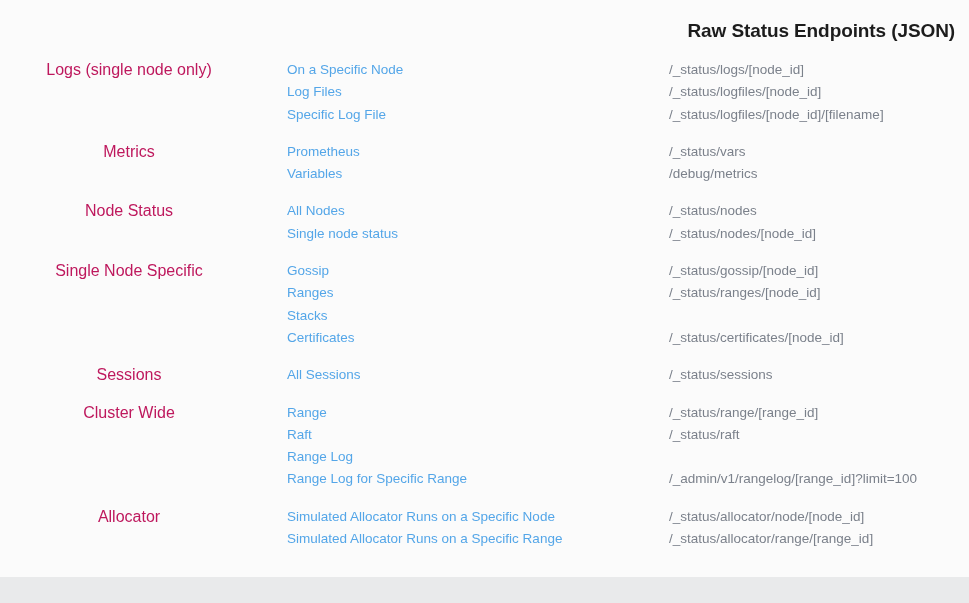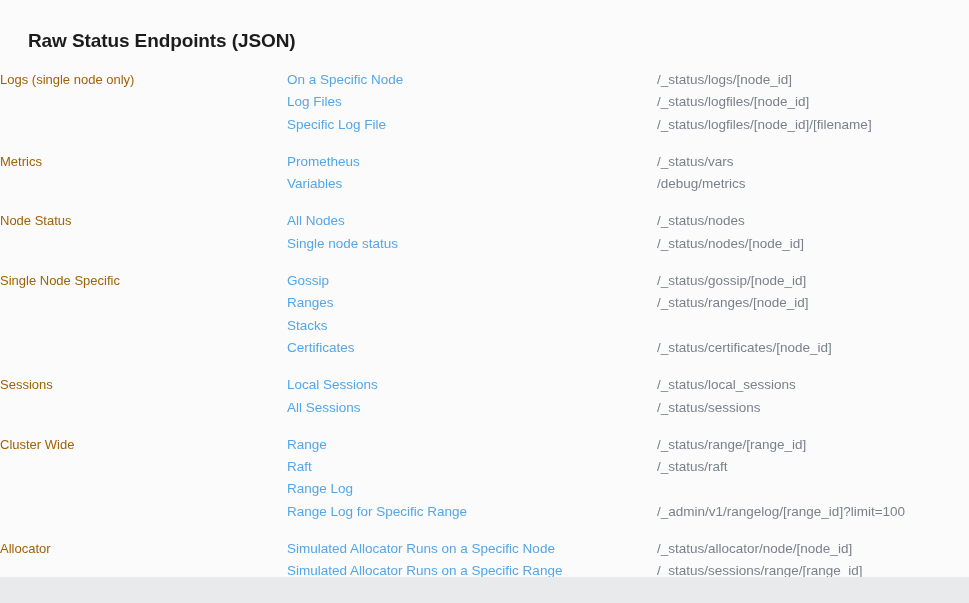--- a/index.html
+++ b/index.html
@@ -9,54 +9,56 @@
   body {
     width: 969px;
     height: 603px;
     background: #fbfbfb;
     overflow: hidden;
     position: relative;
     font-family: "Liberation Sans", sans-serif;
     -webkit-font-smoothing: antialiased;
   }
   .page-title {
-    margin: 14px;
+    margin: 4px;
     padding: 14px 10px 0 14px;
     font-size: 19px;
     line-height: 25px;
     font-weight: 700;
     color: #1c1c1c;
     letter-spacing: -0.1px;
+    text-align: right;
   }
   .sections {
     margin-top: 16px;
   }
   .section {
     display: flex;
     align-items: flex-start;
     margin-bottom: 15px;
   }
   .category {
     width: 258px;
     flex: 0 0 258px;
-    text-align: left;
-    color: #a16207;
-    font-size: 13px;
+    text-align: center;
+    color: #be185d;
+    font-size: 16px;
     line-height: 22.3px;
     white-space: nowrap;
   }
   .rows {
     margin-left: 29px;
     flex: 1;
   }
   .row {
     display: flex;
     font-size: 13.5px;
     line-height: 22.3px;
     white-space: nowrap;
+    gap: 12px;
   }
   .link {
     width: 350px;
     flex: 0 0 350px;
     color: #54a6e8;
     text-decoration: none;
     cursor: pointer;
   }
   .path {
     color: #7b818b;
@@ -147,24 +149,20 @@
   <div class="row">
     <a class="link" href="#">Certificates</a>
     <span class="path">/_status/certificates/[node_id]</span>
   </div>
 </div>
   </div>
 
   <div class="section">
     <div class="category">Sessions</div>
     <div class="rows">
-  <div class="row">
-    <a class="link" href="#">Local Sessions</a>
-    <span class="path">/_status/local_sessions</span>
-  </div>
 
   <div class="row">
     <a class="link" href="#">All Sessions</a>
     <span class="path">/_status/sessions</span>
   </div>
 </div>
   </div>
 
   <div class="section">
     <div class="category">Cluster Wide</div>
@@ -193,19 +191,19 @@
   <div class="section">
     <div class="category">Allocator</div>
     <div class="rows">
   <div class="row">
     <a class="link" href="#">Simulated Allocator Runs on a Specific Node</a>
     <span class="path">/_status/allocator/node/[node_id]</span>
   </div>
 
   <div class="row">
     <a class="link" href="#">Simulated Allocator Runs on a Specific Range</a>
-    <span class="path">/_status/sessions/range/[range_id]</span>
+    <span class="path">/_status/allocator/range/[range_id]</span>
   </div>
 </div>
   </div>
 </div>
   <div class="footer-strip"></div>
 </div>
 
 </body></html>

